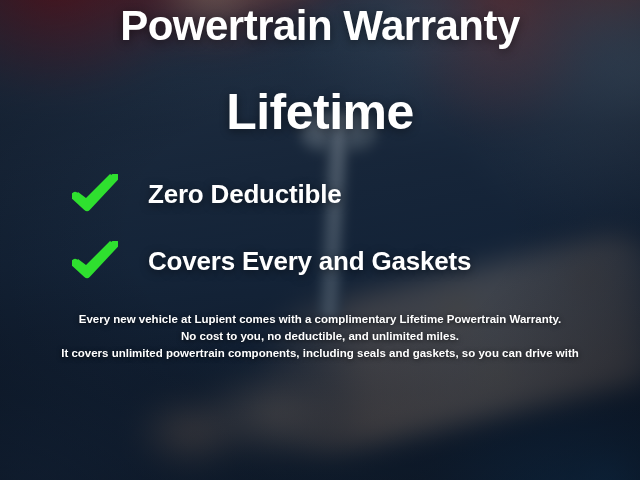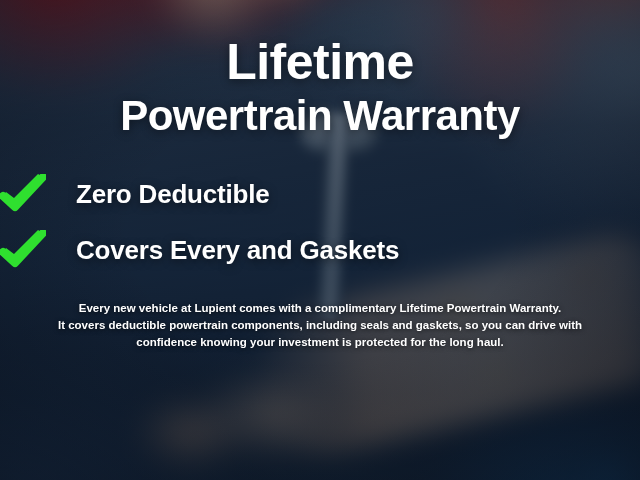--- a/index.html
+++ b/index.html
@@ -140,23 +140,24 @@
     line-height: 56px;
   }
   .headline-2 {
     margin-top: 2px;
     font-size: 42px;
     line-height: 48px;
   }
 
   .bullets {
     margin-top: 34px;
+    padding-left: 72px;
     display: flex;
     flex-direction: column;
-    gap: 16px;
+    gap: 27px;
   }
   .bullet {
     display: flex;
     align-items: center;
     height: 40px;
   }
   .check {
     width: 46px;
     height: 40px;
     flex: 0 0 46px;
@@ -197,22 +198,22 @@
     <div class="bg-forearm"></div>
     <div class="bg-wrench-head"></div>
     <div class="bg-wrench"></div>
     <div class="bg-layer bg-specks"></div>
     <div class="bg-overlay"></div>
     <div class="bg-vignette"></div>
   </div>
 
   <div class="content">
 
+    <div class="headline headline-2">Powertrain Warranty</div>
     <div class="headline headline-1">Lifetime</div>
-    <div class="headline headline-2">Powertrain Warranty</div>
 
     <div class="bullets">
 
       <div class="bullet">
         <svg class="check" viewBox="0 0 46 40">
           <path d="M3 22 L15 33 L43 3 L38 0 L14 24 L6 18 Z" fill="#2fe02f"></path>
           <path d="M3 22 L15 33 L43 3" stroke="#2fe02f" stroke-width="8" stroke-linecap="round" stroke-linejoin="round" fill="none"></path>
         </svg>
         <div class="bullet-label">Zero Deductible</div>
       </div>
@@ -223,18 +224,18 @@
           <path d="M3 22 L15 33 L43 3 L38 0 L14 24 L6 18 Z" fill="#2fe02f"></path>
           <path d="M3 22 L15 33 L43 3" stroke="#2fe02f" stroke-width="8" stroke-linecap="round" stroke-linejoin="round" fill="none"></path>
         </svg>
         <div class="bullet-label">Covers Every and Gaskets</div>
       </div>
 
     </div>
 
     <div class="fineprint">
       <div>Every new vehicle at Lupient comes with a complimentary Lifetime Powertrain Warranty.</div>
-      <div>It covers deductible powertrain components, including seals and gaskets, so you can drive with</div>
-      <div>confidence knowing your investment is protected for the long haul.</div>
+      <div>No cost to you, no deductible, and unlimited miles.</div>
+      <div>It covers unlimited powertrain components, including seals and gaskets, so you can drive with</div>
     </div>
 
   </div>
 </div>
 
 </body></html>

